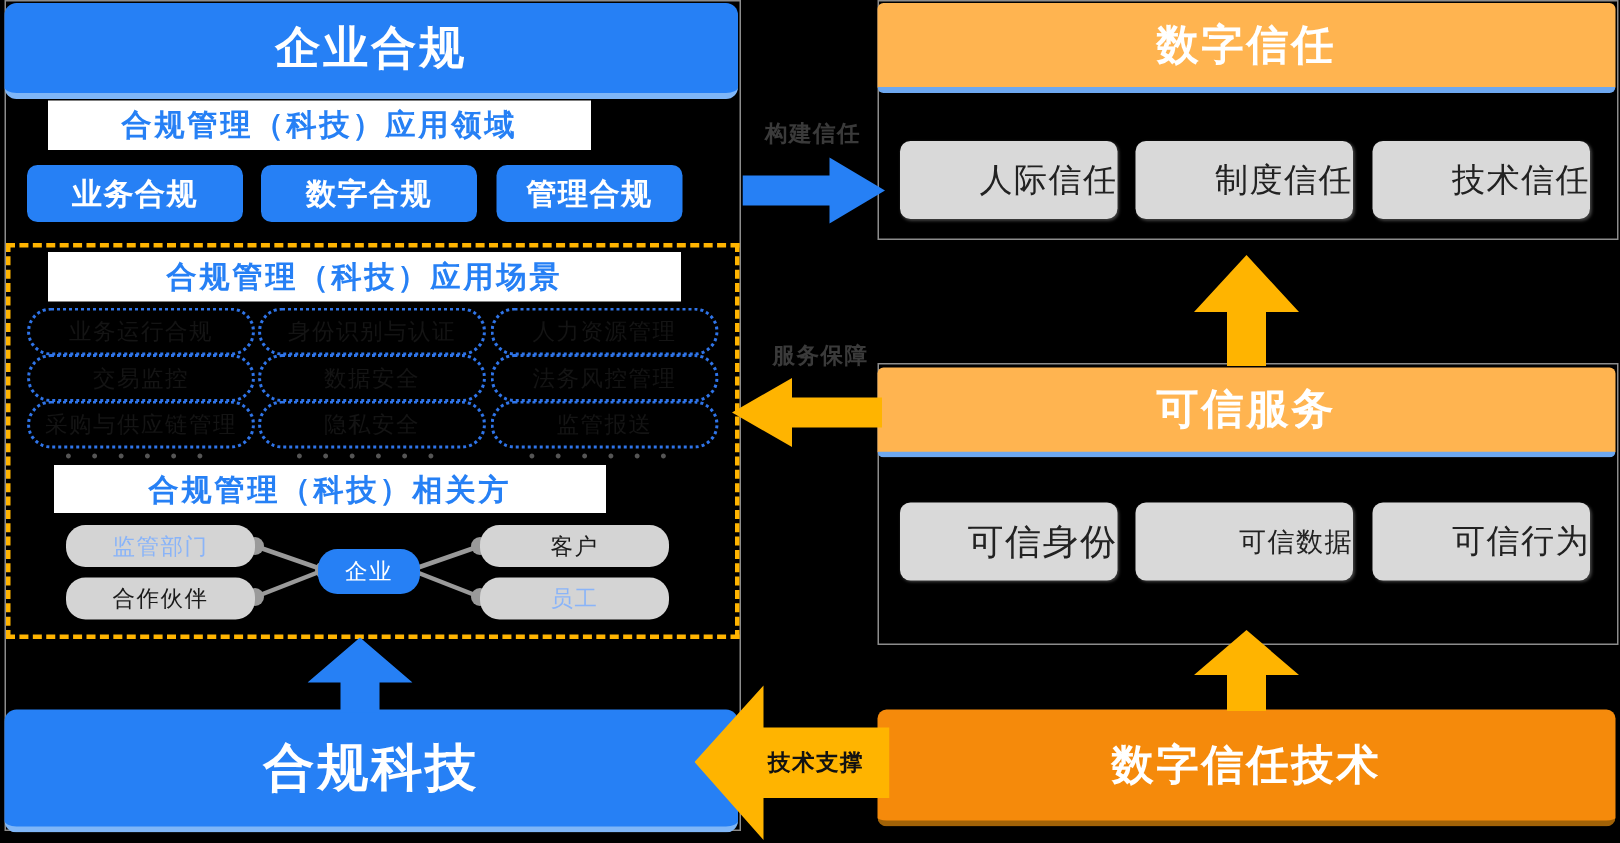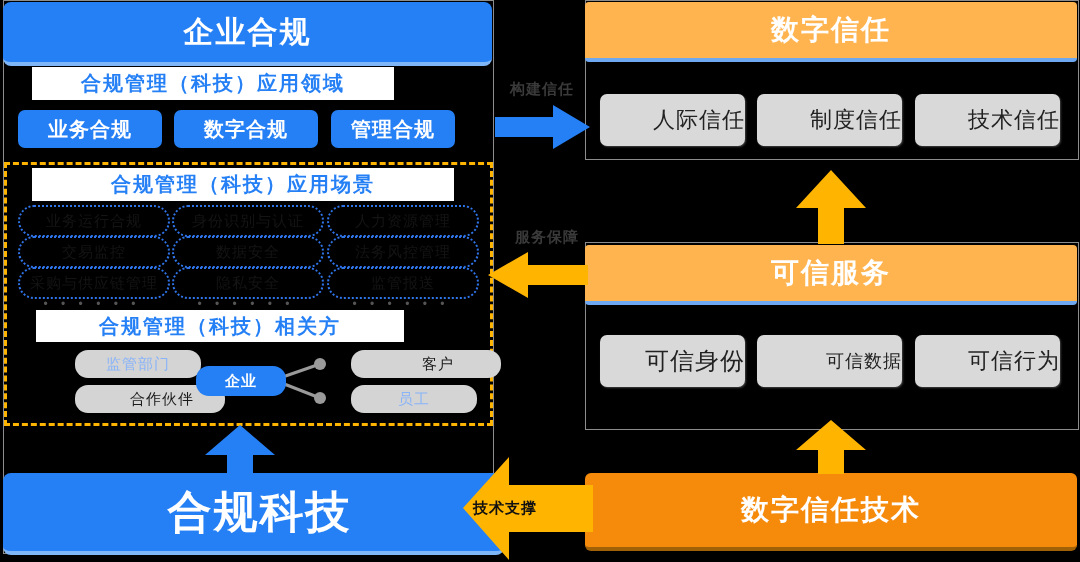--- a/index.html
+++ b/index.html
@@ -28,24 +28,24 @@
        color:#141414;letter-spacing:1px;}
 
   .outer-box{border:1px solid #8c8c8c;}
   .dash-box{border:3px dashed #ffb400;}
 
   .dots{color:#555;letter-spacing:5px;font-size:12px;text-align:center;}
 
   
   .sh{border-radius:13px;display:flex;align-items:center;justify-content:center;
       font-size:15px;letter-spacing:1px;}
-  .sh-gray{background:#d4d4d4;margin-left:31px;}
+  .sh-gray{background:#d4d4d4;}
   .sh-blue{background:#2680f5;color:#fff;}
   .t-blue{color:#8ab4f8;}
-  .t-dark{color:#1a1a1a;padding-left:24px;}
+  .t-dark{color:#1a1a1a;}
 
   .arrow-label{color:#3a3a3a;font-size:15px;font-weight:bold;letter-spacing:1px;}
   .arrow-label-dark{color:#111;font-size:15px;font-weight:bold;letter-spacing:1px;}
 </style>
 </head>
 <body>
 
 <div class="abs outer-box" style="left:3px;top:0px;width:489px;height:552px;"></div>
 
 <div class="abs hdr blue-hdr" style="left:3px;top:2px;width:489px;height:60px;border-radius:8px;font-size:30px;">
@@ -121,21 +121,21 @@
   <circle cx="284" cy="19" r="6" fill="#9a9a9a"></circle>
   <circle cx="284" cy="53" r="6" fill="#9a9a9a"></circle>
 </svg>
 
 <div class="abs sh sh-gray t-blue" style="left:44px;top:350px;width:126px;height:28px;">
   <span>监管部门</span>
 </div>
 <div class="abs sh sh-gray t-dark" style="left:44px;top:385px;width:126px;height:28px;">
   <span>合作伙伴</span>
 </div>
-<div class="abs sh sh-blue" style="left:196px;top:366px;width:90px;height:30px;font-weight:bold;">
+<div class="abs sh sh-blue" style="left:212px;top:366px;width:68px;height:30px;">
   <span>企业</span>
 </div>
 <div class="abs sh sh-gray t-dark" style="left:320px;top:350px;width:126px;height:28px;">
   <span>客户</span>
 </div>
 <div class="abs sh sh-gray t-blue" style="left:320px;top:385px;width:126px;height:28px;">
   <span>员工</span>
 </div>
 
 <div class="abs outer-box" style="left:585px;top:0px;width:492px;height:158px;"></div>
@@ -160,42 +160,42 @@
   <span>可信身份</span>
 </div>
 <div class="abs gray-pill" style="left:757px;top:335px;width:145px;height:52px;font-size:18px;">
   <span>可信数据</span>
 </div>
 <div class="abs gray-pill" style="left:915px;top:335px;width:145px;height:52px;font-size:22px;">
   <span>可信行为</span>
 </div>
 
 <div class="abs hdr" style="left:3px;top:473px;width:489px;height:78px;background:#2680f5;border-radius:8px;
-            border-bottom:4px solid #7fb6f7;font-size:44px;padding-left:12px;">
+            border-bottom:4px solid #7fb6f7;font-size:34px;">
   <span>合规科技</span>
 </div>
 <div class="abs hdr" style="left:585px;top:473px;width:492px;height:74px;background:#f58a0b;border-radius:6px;
             border-bottom:4px solid #a16207;font-size:28px;">
   <span>数字信任技术</span>
 </div>
 
 <div class="abs arrow-label" style="left:497px;top:80px;width:90px;text-align:center;">构建信任</div>
 <svg class="abs" style="left:495px;top:103px;width:95px;height:48px;" viewBox="0 0 95 48">
   <polygon points="0,14 58,14 58,2 95,24 58,46 58,34 0,34" fill="#2680f5"></polygon>
 </svg>
 
 <div class="abs arrow-label" style="left:497px;top:228px;width:100px;text-align:center;">服务保障</div>
 <svg class="abs" style="left:488px;top:250px;width:100px;height:50px;" viewBox="0 0 100 50">
   <polygon points="100,15 40,15 40,2 0,25 40,48 40,35 100,35" fill="#ffb400"></polygon>
 </svg>
 
 <svg class="abs" style="left:463px;top:455px;width:130px;height:107px;" viewBox="0 0 130 107">
   <polygon points="130,30 46,30 46,2 0,53 46,105 46,77 130,77" fill="#ffb400"></polygon>
 </svg>
-<div class="abs arrow-label-dark" style="left:473px;top:499px;width:84px;text-align:left;">技术支撑</div>
+<div class="abs arrow-label-dark" style="left:492px;top:499px;width:84px;text-align:right;">技术支撑</div>
 
 <svg class="abs" style="left:205px;top:425px;width:70px;height:50px;" viewBox="0 0 70 50">
   <polygon points="35,0 70,30 48,30 48,50 22,50 22,30 0,30" fill="#2680f5"></polygon>
 </svg>
 
 <svg class="abs" style="left:796px;top:170px;width:70px;height:74px;" viewBox="0 0 70 74">
   <polygon points="35,0 70,38 48,38 48,74 22,74 22,38 0,38" fill="#ffb400"></polygon>
 </svg>
 
 <svg class="abs" style="left:796px;top:420px;width:70px;height:54px;" viewBox="0 0 70 54">

